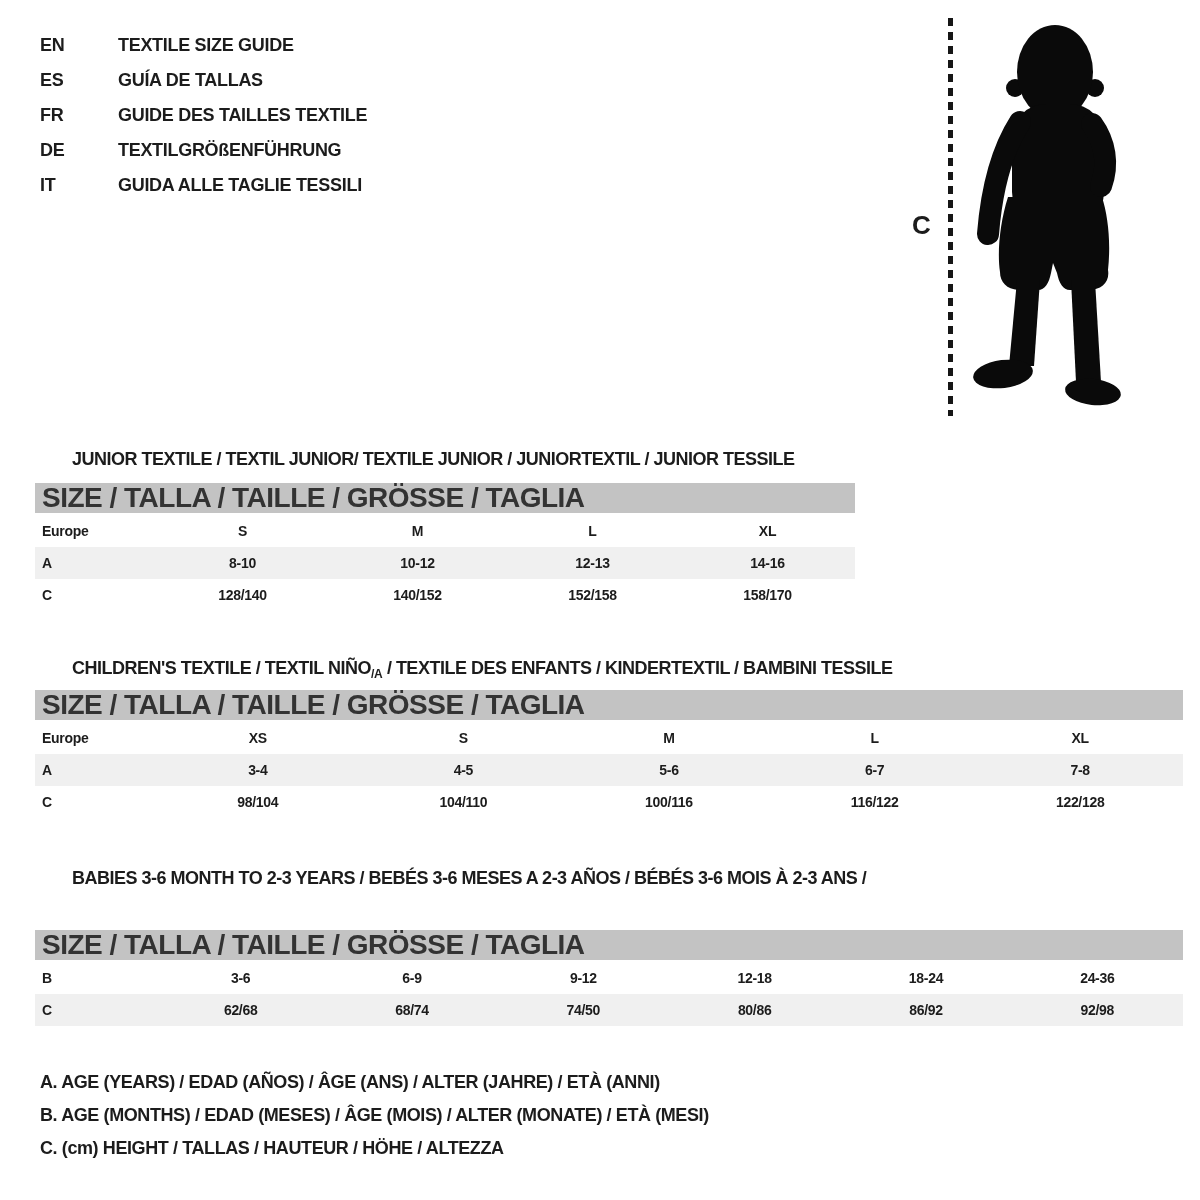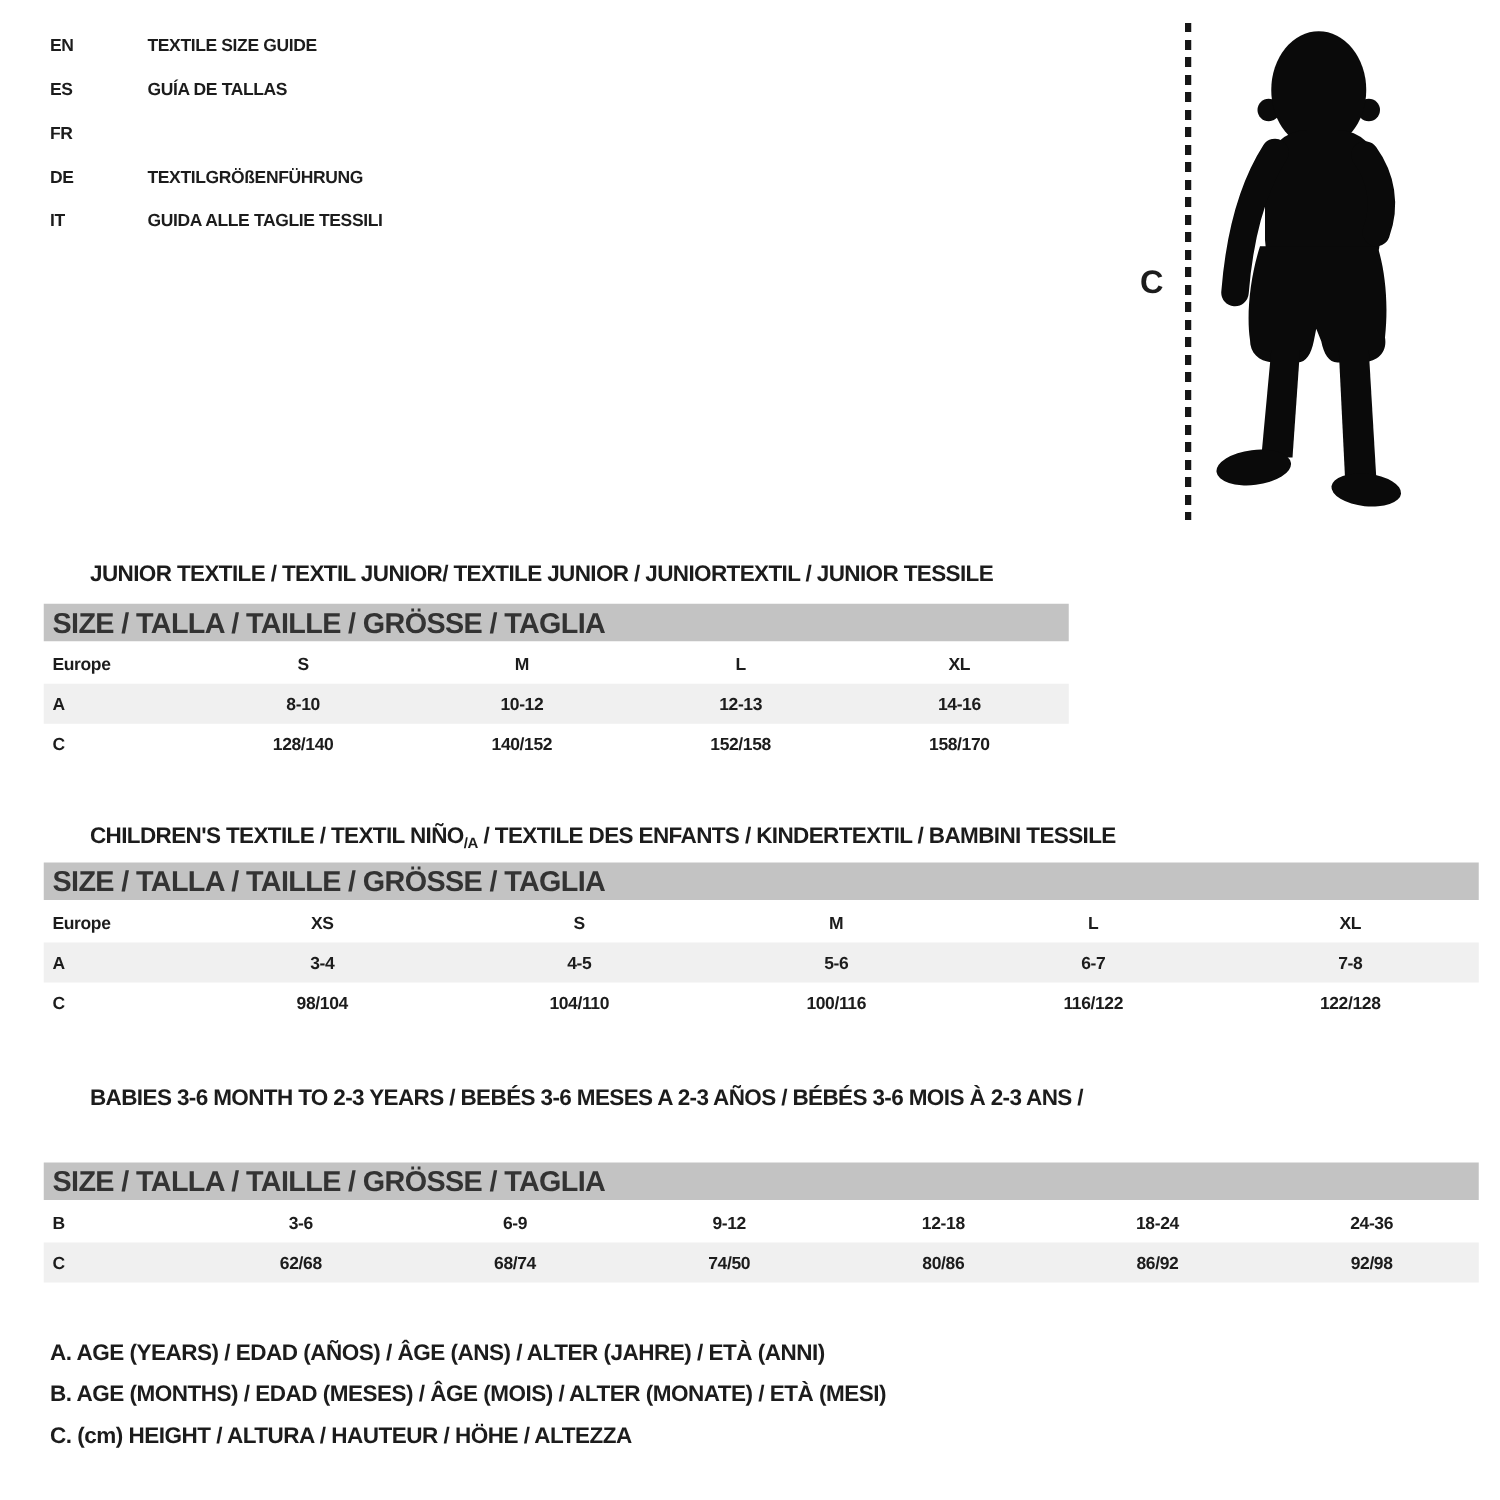--- a/index.html
+++ b/index.html
@@ -3,21 +3,21 @@
 <meta charset="utf-8">
 <style>
   html,body{margin:0;padding:0;}
   body{
     width:1200px;height:1200px;position:relative;overflow:hidden;
     background:#ffffff;color:#1c1c1c;
     font-family:"Liberation Sans", sans-serif;font-weight:700;
   }
   
   .lang-block{position:absolute;left:40px;top:28px;}
-  .lang-row{display:flex;height:35px;align-items:flex-start;font-size:14px;letter-spacing:-0.3px;}
+  .lang-row{display:flex;height:35px;align-items:center;font-size:18px;letter-spacing:-0.3px;}
   .lang-code{width:78px;}
   .lang-title{white-space:nowrap;}
 
   
   .measure-line{
     position:absolute;left:948px;top:18px;width:5px;height:398px;
     background:repeating-linear-gradient(to bottom,#161616 0 8px,transparent 8px 14px);
   }
   .measure-label{position:absolute;left:912px;top:210px;font-size:26px;}
   .toddler{position:absolute;left:960px;top:12px;}
@@ -29,21 +29,21 @@
   #babies-heading{top:848px;line-height:30px;}
   .sub{font-size:12px;vertical-align:-4px;letter-spacing:-0.3px;}
 
   
   .size-table{position:absolute;left:35px;}
   #junior-table{top:483px;width:820px;}
   #children-table{top:690px;width:1148px;}
   #babies-table{top:930px;width:1148px;}
   .bar{
     height:30px;background:#c3c3c3;color:#333333;
-    font-size:23px;line-height:30px;padding-left:7px;letter-spacing:-0.5px;
+    font-size:28px;line-height:30px;padding-left:7px;letter-spacing:-0.5px;
     margin-bottom:2px;box-sizing:border-box;
   }
   .trow{display:flex;height:32px;align-items:center;font-size:14px;letter-spacing:-0.3px;}
   .trow.shaded{background:#f0f0f0;}
   .trow .lbl{width:120px;padding-left:7px;box-sizing:border-box;}
   .trow .val{flex:1;text-align:center;}
 
   
   .legend{position:absolute;left:40px;top:1066px;font-size:18px;line-height:33px;letter-spacing:-0.4px;}
   .legend div{white-space:nowrap;}
@@ -55,20 +55,21 @@
   <div class="lang-row">
     <span class="lang-code">EN</span>
     <span class="lang-title">TEXTILE SIZE GUIDE</span>
   </div>
   <div class="lang-row">
     <span class="lang-code">ES</span>
     <span class="lang-title">GUÍA DE TALLAS</span>
   </div>
   <div class="lang-row">
     <span class="lang-code">FR</span>
+    <span class="lang-title">GUIDE DES TAILLES TEXTILE</span>
   </div>
   <div class="lang-row">
     <span class="lang-code">DE</span>
     <span class="lang-title">TEXTILGRÖßENFÜHRUNG</span>
   </div>
   <div class="lang-row">
     <span class="lang-code">IT</span>
     <span class="lang-title">GUIDA ALLE TAGLIE TESSILI</span>
   </div>
 </header>
@@ -175,14 +176,14 @@
     <span class="val">74/50</span>
     <span class="val">80/86</span>
     <span class="val">86/92</span>
     <span class="val">92/98</span>
   </div>
 </div>
 
 <footer class="legend">
   <div>A. AGE (YEARS) / EDAD (AÑOS) / ÂGE (ANS) / ALTER (JAHRE) / ETÀ (ANNI)</div>
   <div>B. AGE (MONTHS) / EDAD (MESES) / ÂGE (MOIS) / ALTER (MONATE) / ETÀ (MESI)</div>
-  <div>C. (cm) HEIGHT / ALTURA / HAUTEUR / HÖHE / ALTEZZA</div>
+  <div>C. (cm) HEIGHT / TALLAS / HAUTEUR / HÖHE / ALTEZZA</div>
 </footer>
 
 </body></html>

